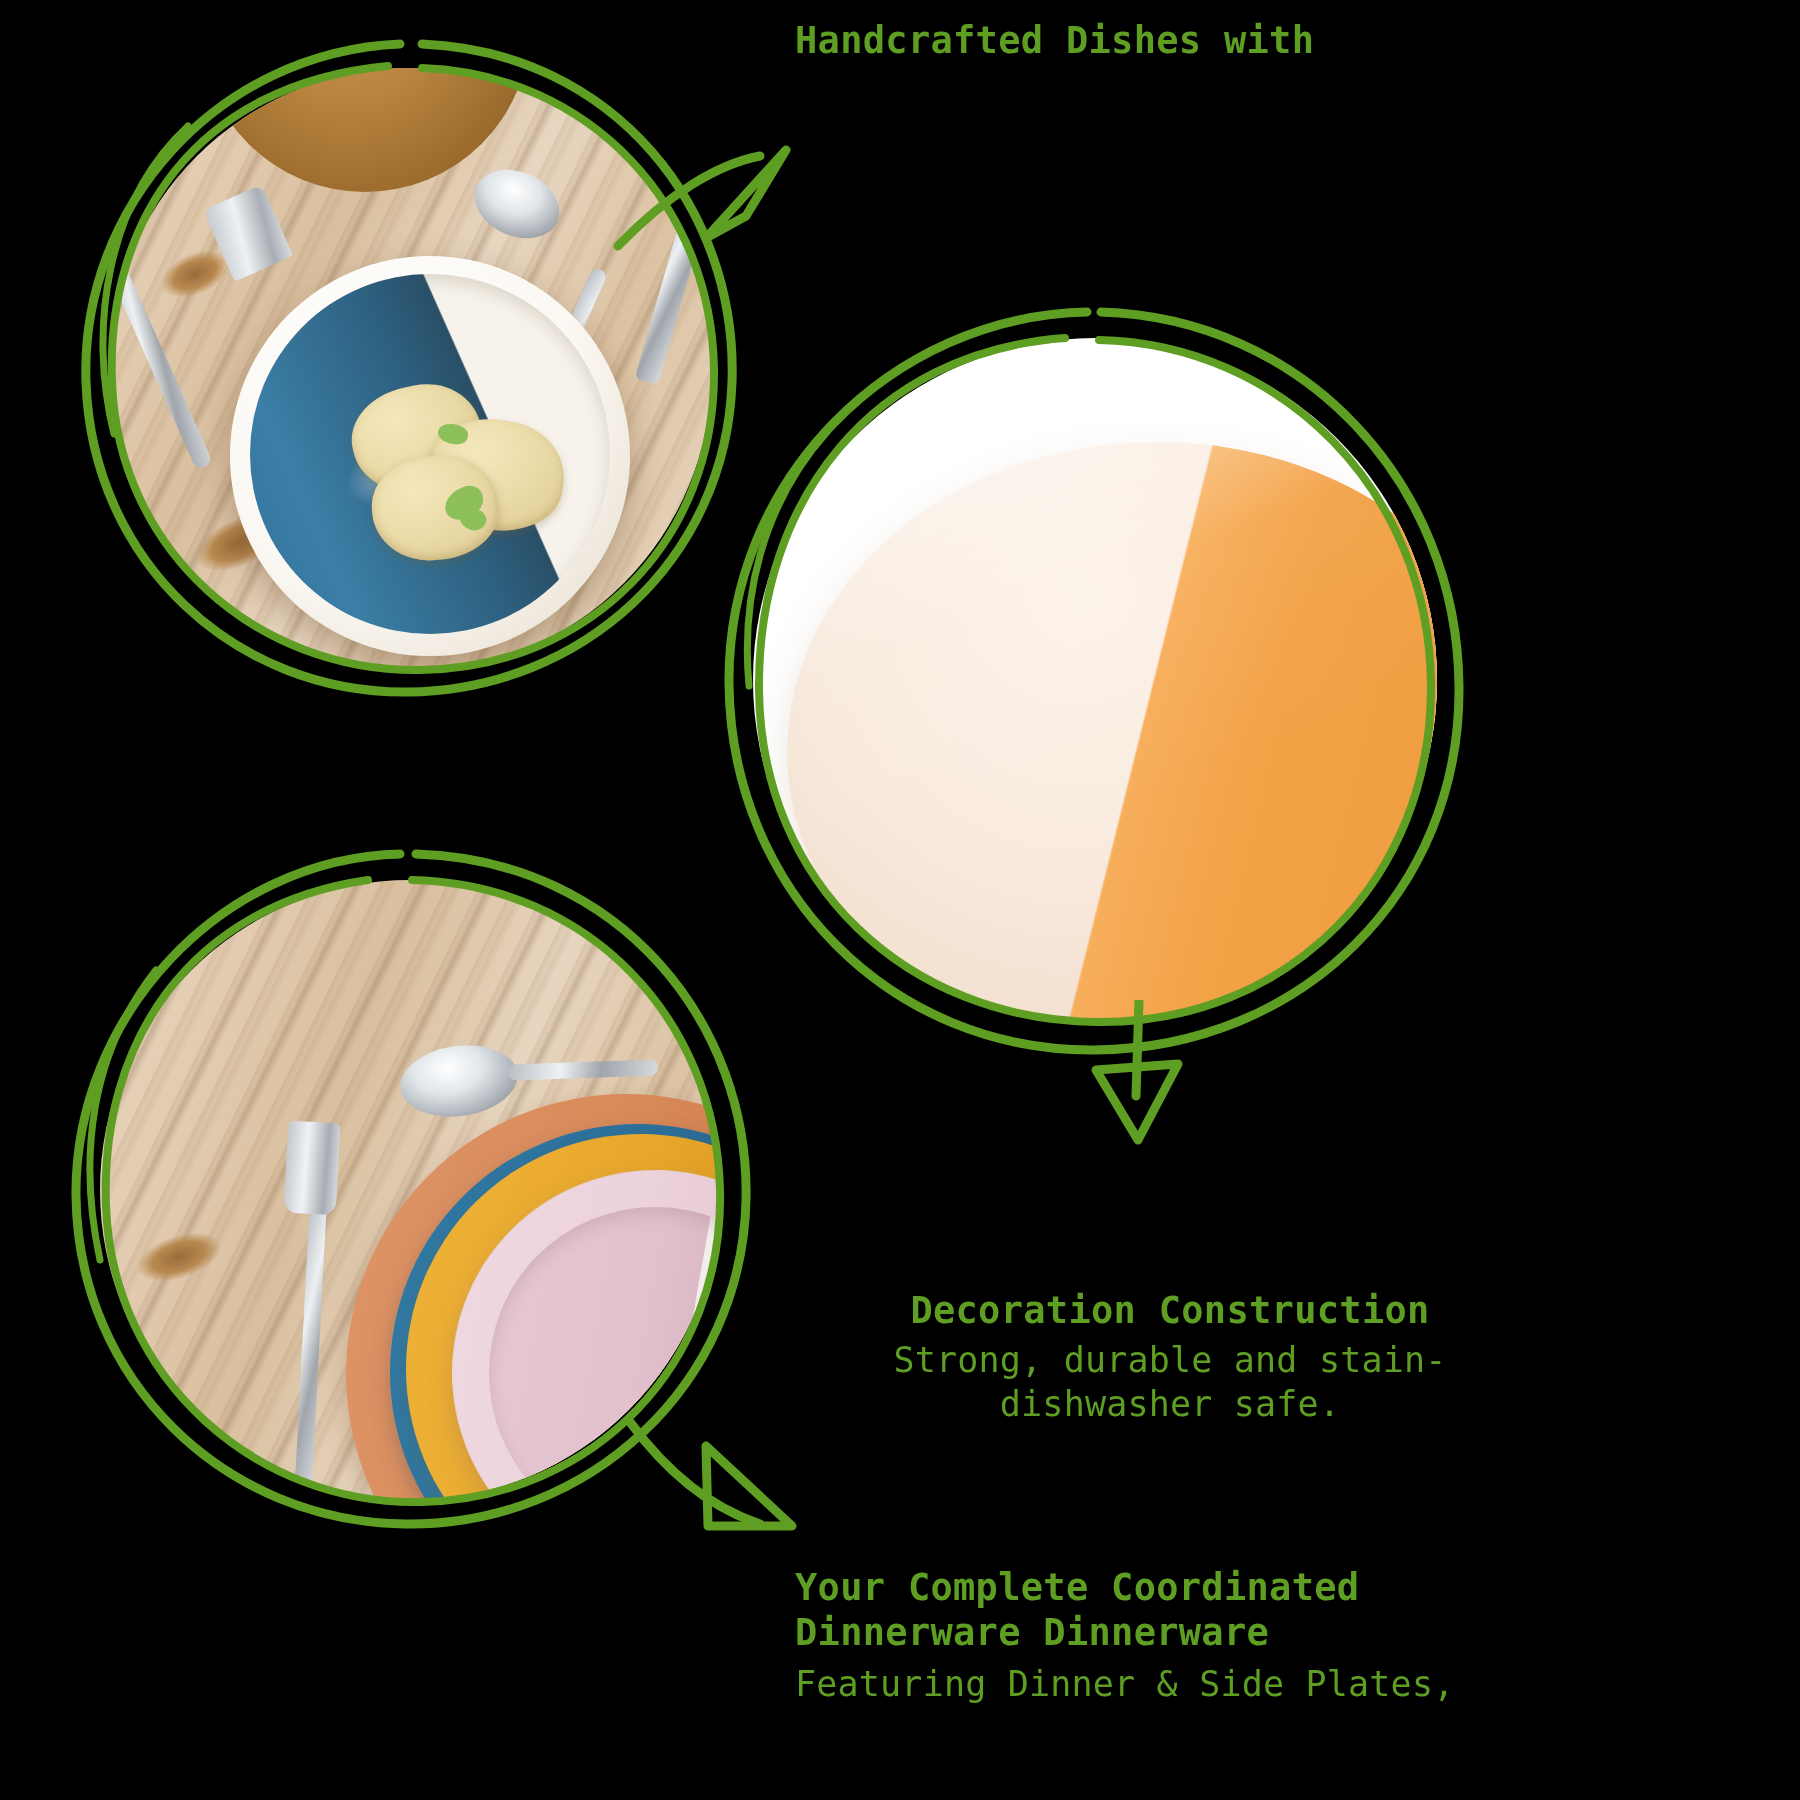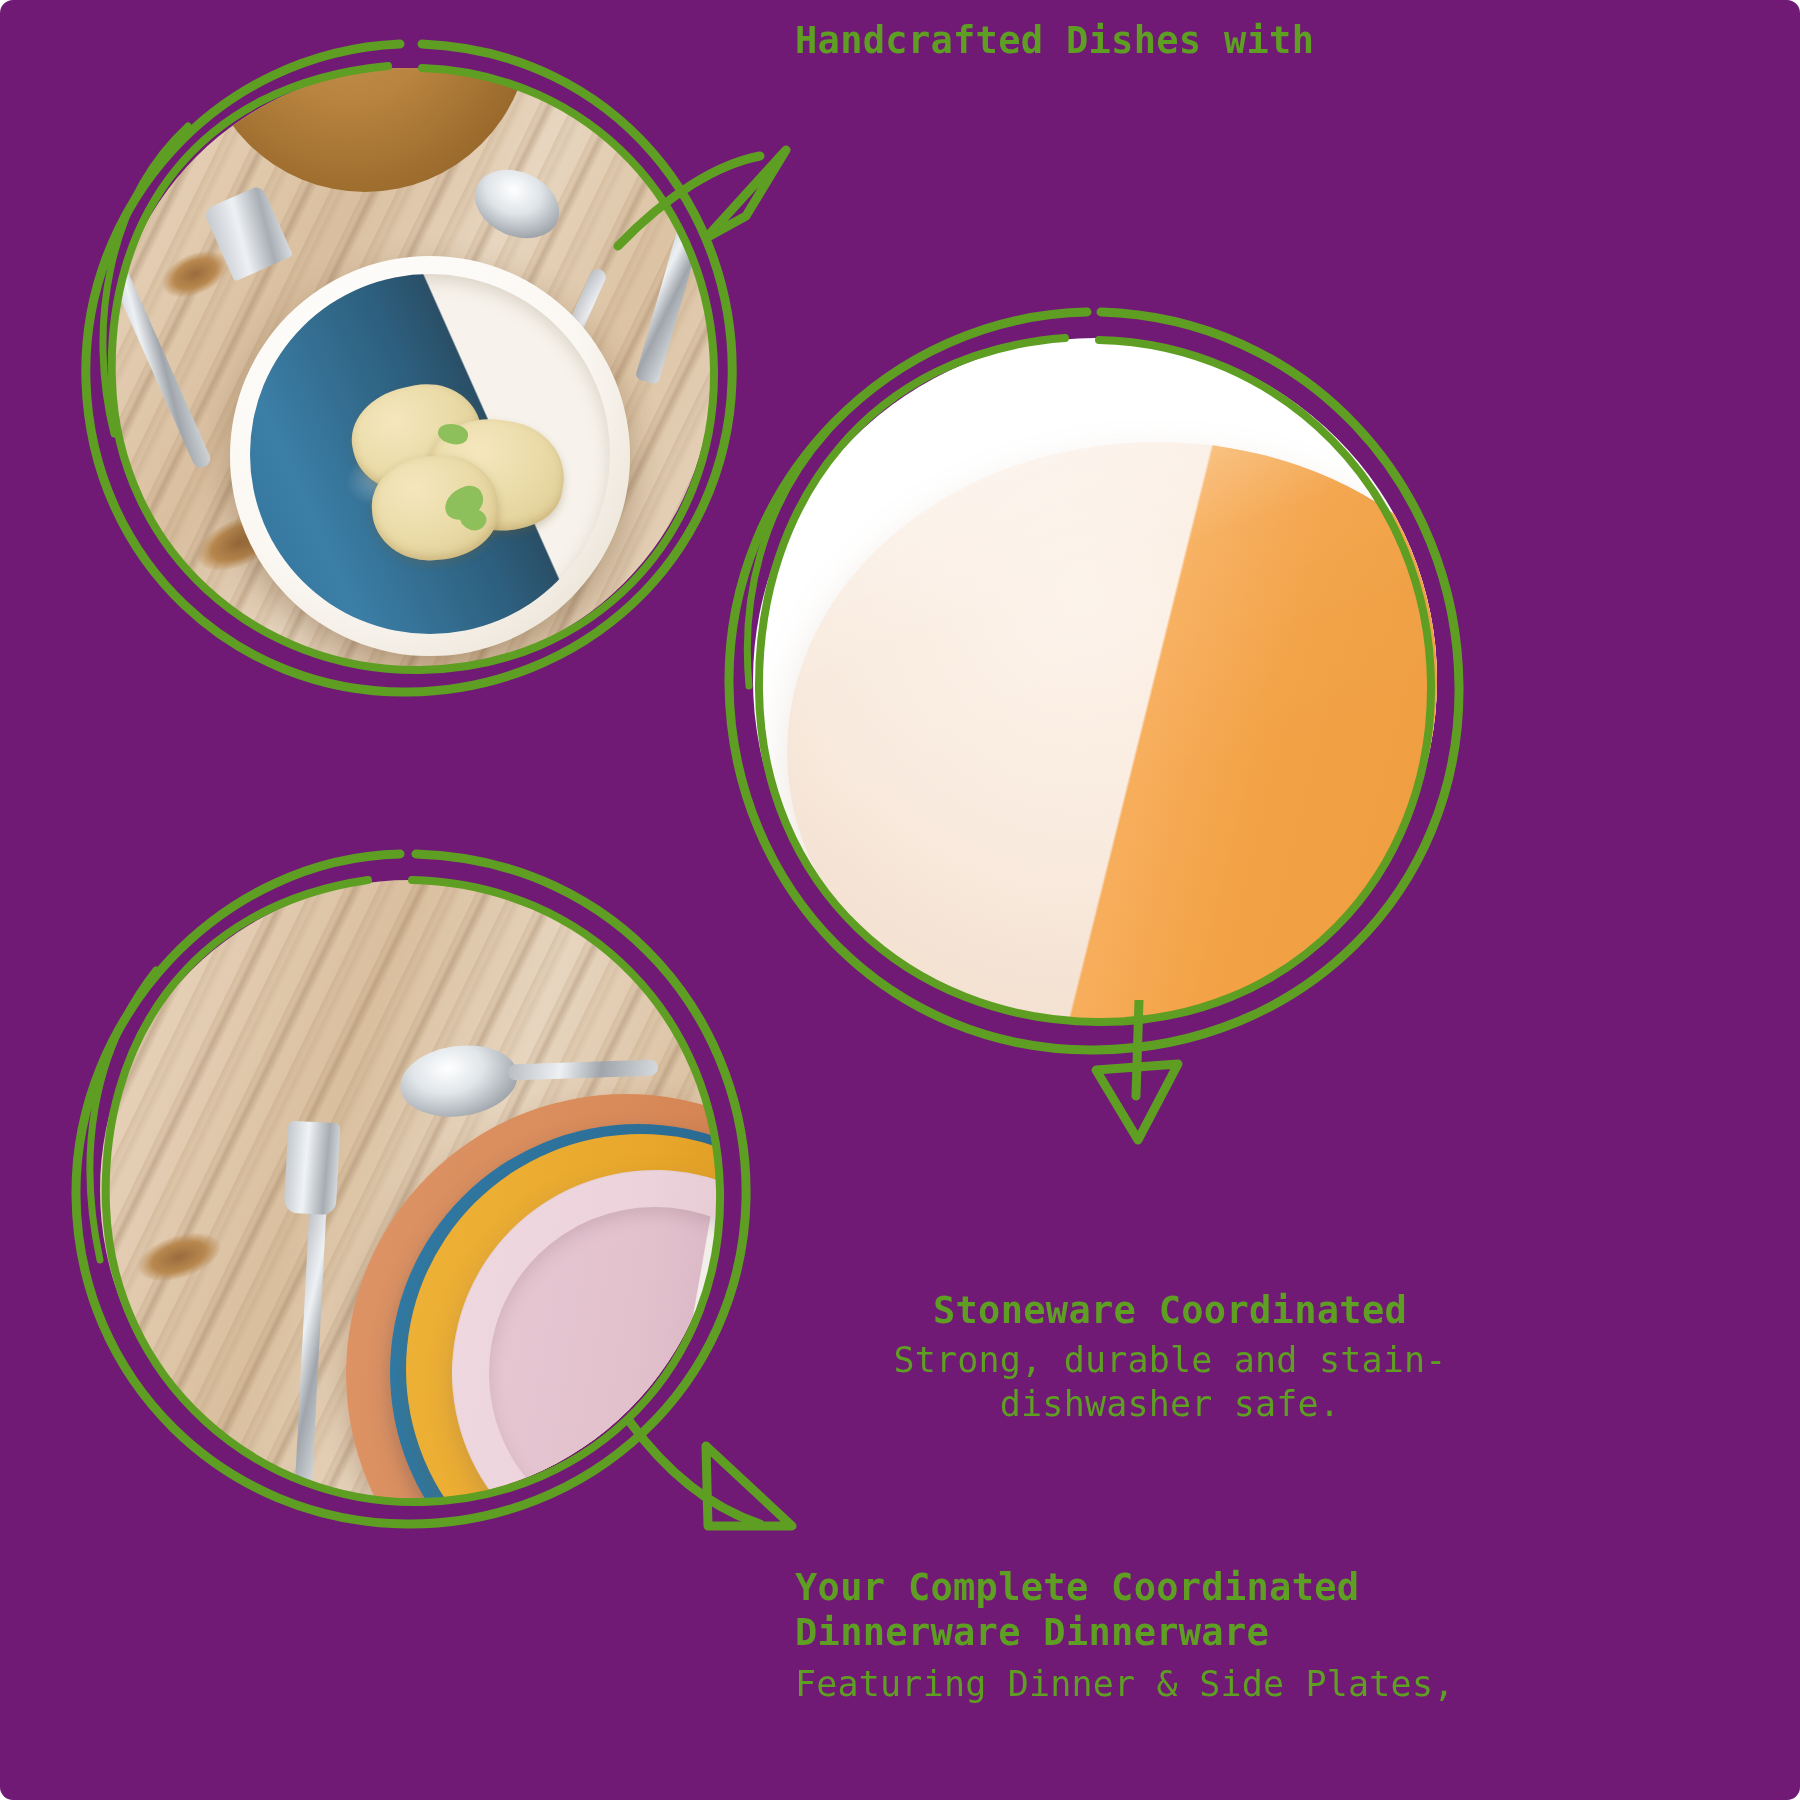--- a/index.html
+++ b/index.html
@@ -1,17 +1,17 @@
 <!DOCTYPE html>
 <html><head>
 <meta charset="utf-8">
 <style>
   html,body{margin:0;padding:0;background:#ffffff;}
   body{width:1800px;height:1800px;overflow:hidden;font-family:"DejaVu Sans Mono",monospace;}
-  #stage{position:relative;width:1800px;height:1800px;background:#701a75;border-radius:13px;}
+  #stage{position:relative;width:1800px;height:1800px;background:#000000;}
 
   
   .photo-wrap{position:absolute;}
   .photo{position:absolute;border-radius:50%;overflow:hidden;}
   .sketch{position:absolute;left:0;top:0;pointer-events:none;}
 
   
   .p1-scene{position:absolute;inset:0;background:
      linear-gradient(118deg,#e7d4bd 0%,#e2cbaf 18%,#d9bf9f 34%,#e8d6c0 52%,#dcc3a3 70%,#e9d8c3 100%);}
   .wood-grain{position:absolute;inset:0;
@@ -198,21 +198,21 @@
   </svg>
 
   <div class="txtblock l" style="left:795px;top:18px;width:985px;">
     <div class="ttl">
       <div>Handcrafted Dishes with</div>
     </div>
   </div>
 
   <div class="txtblock c" style="left:800px;top:1288px;width:740px;">
     <div class="ttl">
-      <div>Stoneware Coordinated</div>
+      <div>Decoration Construction</div>
     </div>
     <div class="bdy" style="margin-top:6px;">
       <div>Strong, durable and stain-</div>
       <div>dishwasher safe.</div>
     </div>
   </div>
 
   <div class="txtblock l" style="left:795px;top:1565px;width:985px;">
     <div class="ttl">
       <div>Your Complete Coordinated</div>

